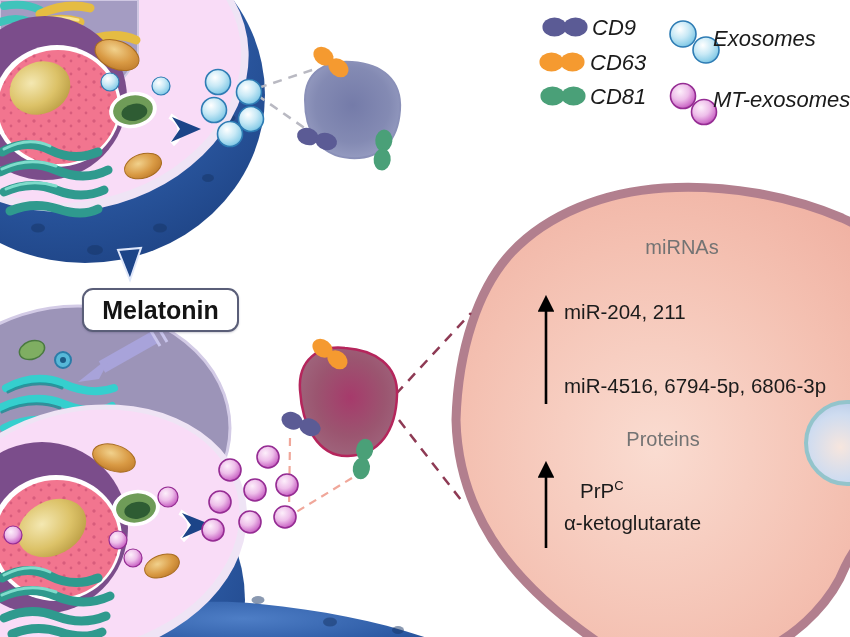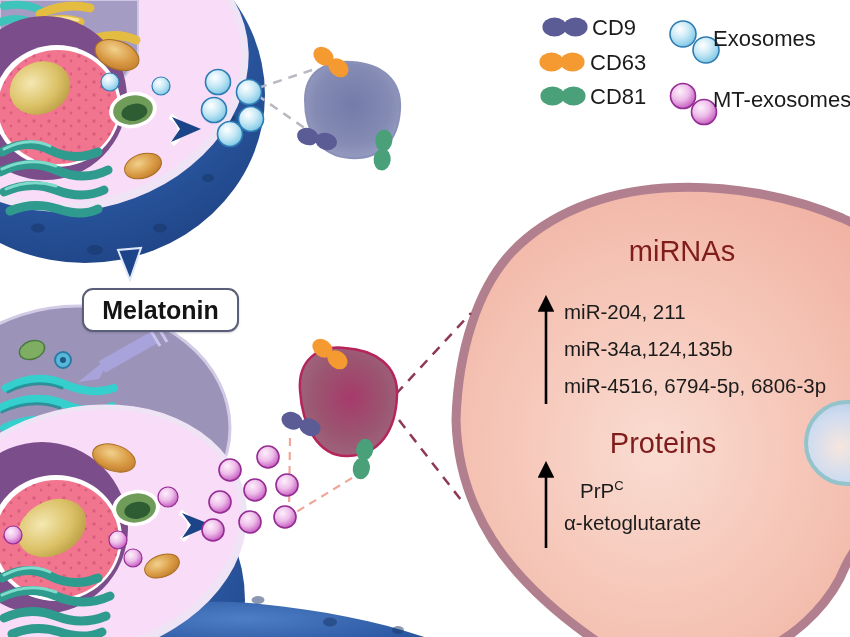--- a/index.html
+++ b/index.html
@@ -1,25 +1,25 @@
 <!DOCTYPE html>
 <html><head>
 <meta charset="utf-8">
 <style>
   html,body{margin:0;padding:0;background:#fff;}
   .stage{position:relative;width:850px;height:637px;overflow:hidden;background:#fff;
          font-family:"Liberation Sans",sans-serif;}
   .scene{position:absolute;left:0;top:0;}
   .txt{position:absolute;color:#1b1b1b;white-space:nowrap;line-height:1.1;}
-  .legend-label{font-size:22px;}
+  .legend-label{font-size:22px;font-style:italic;}
   .melatonin-box{position:absolute;left:82px;top:288px;width:153px;height:40px;
     background:#fff;border:2.5px solid #5a5e78;border-radius:11px;
     display:flex;align-items:center;justify-content:center;
     font-size:25px;font-weight:700;color:#141414;box-shadow:0 1px 2px rgba(60,60,90,.25);}
-  .section-title{font-size:29px;color:#7f1d1d;text-align:center;width:220px;}
+  .section-title{font-size:20px;color:#737373;text-align:center;width:220px;}
   .list-item{font-size:20.5px;color:#1b1b1b;text-align:center;}
   .list-item sup{font-size:13px;}
 </style>
 </head>
 <body>
 
 <div class="stage">
 
 <svg class="scene" width="850" height="637" viewBox="0 0 850 637">
   <defs>
@@ -297,20 +297,19 @@
 <div class="txt legend-label" style="left:592px;top:16px">CD9</div>
 <div class="txt legend-label" style="left:590px;top:51px">CD63</div>
 <div class="txt legend-label" style="left:590px;top:85px">CD81</div>
 <div class="txt legend-label" style="left:713px;top:88px">MT-exosomes</div>
 <div class="txt legend-label" style="left:713px;top:27px">Exosomes</div>
 
 <div class="melatonin-box">Melatonin</div>
 
 <div class="txt section-title" style="left:572px;top:236px">miRNAs</div>
 <div class="txt list-item" style="left:564px;top:301px">miR-204, 211</div>
-<div class="txt list-item" style="left:564px;top:338px">miR-34a,124,135b</div>
 <div class="txt list-item" style="left:564px;top:375px">miR-4516, 6794-5p, 6806-3p</div>
 
 <div class="txt section-title" style="left:553px;top:428px">Proteins</div>
 <div class="txt list-item" style="left:580px;top:479px"><span>PrP</span><sup>C</sup></div>
 <div class="txt list-item" style="left:564px;top:512px">α-ketoglutarate</div>
 
 </div>
 
 </body></html>

